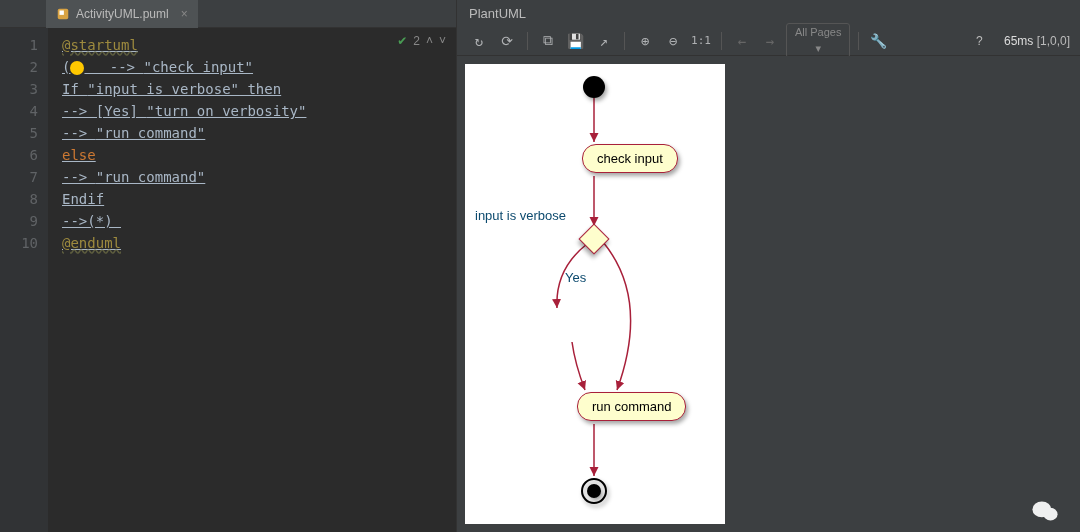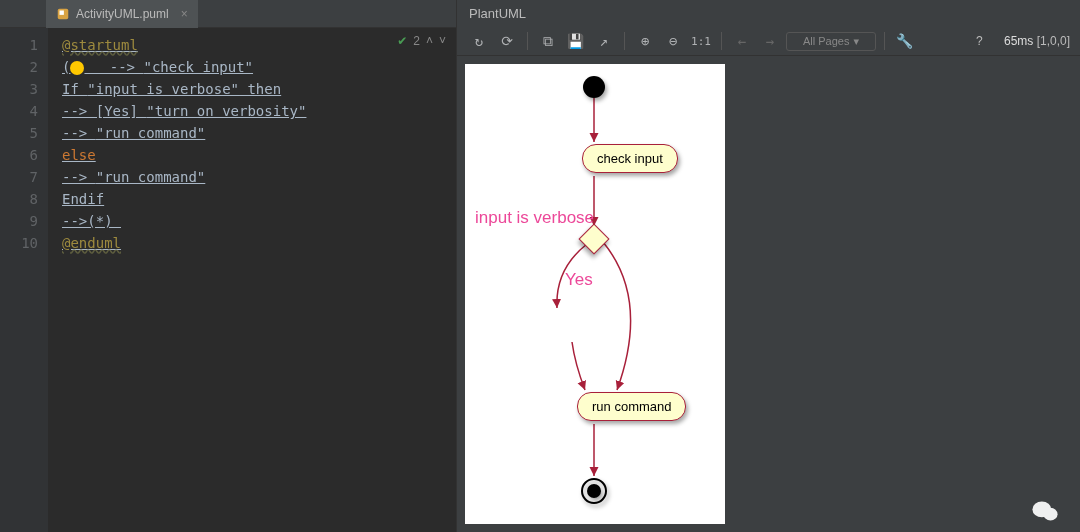--- a/index.html
+++ b/index.html
@@ -15,31 +15,31 @@
 .t-kw{color:#cc7832;} .t-str{color:#a9b7c6;} .t-tag{color:#9d8a3e;text-decoration:underline wavy #5e5e3e;}
 .emoji{display:inline-block;width:14px;height:14px;background:#ffc800;border-radius:50%;vertical-align:middle;}
 .inspection { position:absolute; top:6px; right:10px; display:flex; align-items:center; gap:6px; font-family:sans-serif; font-size:12px; color:#888; }
 .insp-check{color:#499c54;}
 .chev{color:#888;cursor:pointer;}
 .right { flex:1; display:flex; flex-direction:column; background:#3c3f41; border-left:1px solid #323232; }
 .rtitle { height:28px; display:flex; align-items:center; padding:0 12px; font-family:sans-serif; font-size:13px; color:#bbb; background:#3c3f41; }
 .toolbar { height:30px; display:flex; align-items:center; padding:0 10px; gap:4px; background:#3c3f41; border-bottom:1px solid #323232; }
 .tbtn { width:24px; height:24px; display:flex; align-items:center; justify-content:center; color:#afb1b3; font-size:14px; cursor:pointer; }
 .tsep { width:1px; height:18px; background:#555; margin:0 4px; }
-.pages { padding:2px 16px; border:1px solid #555; border-radius:3px; font-family:sans-serif; font-size:11px; color:#888; display:flex; align-items:center; gap:4px; }
+.pages { padding:2px 8px; border:1px solid #555; border-radius:3px; font-family:sans-serif; font-size:11px; color:#888; display:flex; align-items:center; gap:4px;flex-direction:column; }
 .rstats { margin-left:auto; font-family:sans-serif; font-size:12px; color:#bbb; }
 .rstats b{font-weight:normal;color:#ddd;padding-left:8px;}
 .preview { flex:1; background:#3c3f41; padding:8px 8px; }
 .canvas { width:260px; height:460px; background:#fff; position:relative; font-family:sans-serif; font-size:13px; color:#000; }
 .start { position:absolute; left:118px; top:12px; width:22px; height:22px; background:#000; border-radius:50%; }
 .shadow { filter: drop-shadow(2px 3px 2px rgba(0,0,0,.35)); }
 .node { position:absolute; background:#fefecd; border:1.5px solid #a8203a; border-radius:14px; padding:6px 14px; text-align:center;margin-left:32px; }
 .n1 { left:85px; top:80px; }
 .diamond { position:absolute; left:118px; top:164px; width:22px; height:22px; background:#fefecd; border:1.5px solid #a8203a; transform:rotate(45deg); }
-.lbl { position:absolute; font-size:17px; color:#ec4899; }
+.lbl { position:absolute; font-size:13px; color:#0c4a6e; }
 .l1 { left:10px; top:144px; }
 .l2 { left:100px; top:206px; }
 .n2 { left:52px; top:246px; }
 .n3 { left:80px; top:328px; }
 .end-outer{ position:absolute; left:116px; top:414px; width:26px; height:26px; border:2px solid #000; border-radius:50%; display:flex; align-items:center; justify-content:center;}
 .end-inner{ width:14px; height:14px; background:#000; border-radius:50%; }
 svg.arrows { position:absolute; left:0; top:0; width:260px; height:460px; }
 .arr { stroke:#a8203a; stroke-width:1.5; fill:none; }
 .ah { fill:#a8203a; }
 .watermark { position:absolute; right:22px; bottom:10px; display:flex; align-items:center; gap:8px; color:#fff; font-family:sans-serif; font-size:26px; opacity:.92;}

